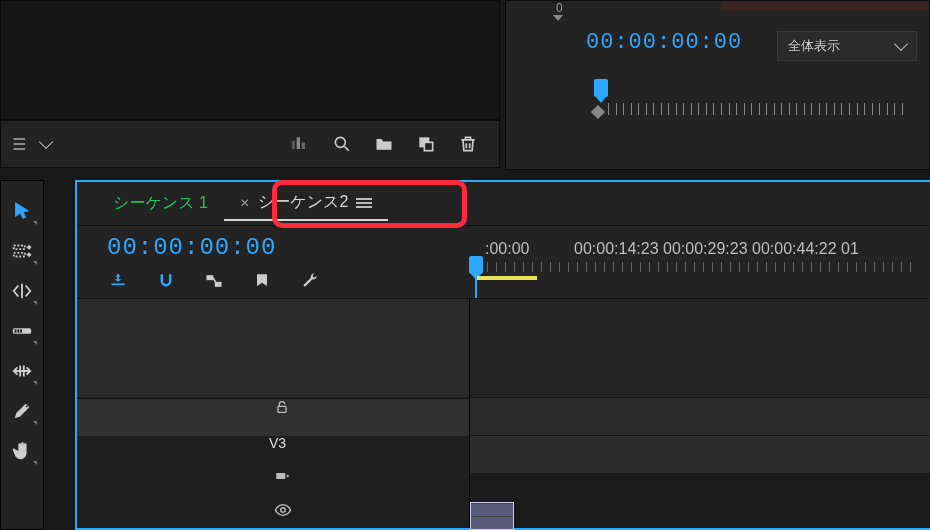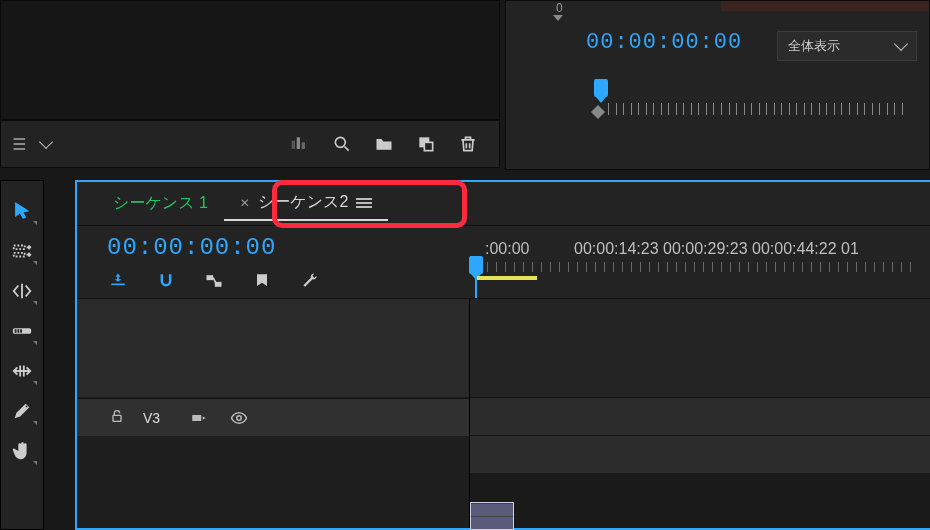--- a/index.html
+++ b/index.html
@@ -165,21 +165,21 @@
       position:absolute;left:0;right:0;top:116px;bottom:0;
       border-top:1px solid #111;
     }
     .track-left{
       position:absolute;left:0;top:0;width:392px;bottom:0;
       background:#1e1e1e;
     }
     .track-left .spacer{height:98px;background:#2a2a2a;margin:0 0 1px 0;}
     .track-row{
       height:38px;display:flex;align-items:center;gap:16px;
-      padding-left:32px;border-top:1px solid #141414;background:#303030;
+      padding-left:20px;border-top:1px solid #141414;background:#303030;flex-direction:column;
     }
     .track-row .lock{width:18px;color:#bbb;}
     .track-row .label{width:28px;color:#ddd;font-size:14px;}
     .track-row .slot{width:24px;color:#bbb;display:flex;justify-content:center;}
     .track-row .slot svg{width:18px;height:18px;}
     .track-right{
       position:absolute;left:392px;right:0;top:0;bottom:0;
       background:#1a1a1a;border-left:1px solid #000;
     }
     .track-right .spacer{height:98px;background:#242424;}

